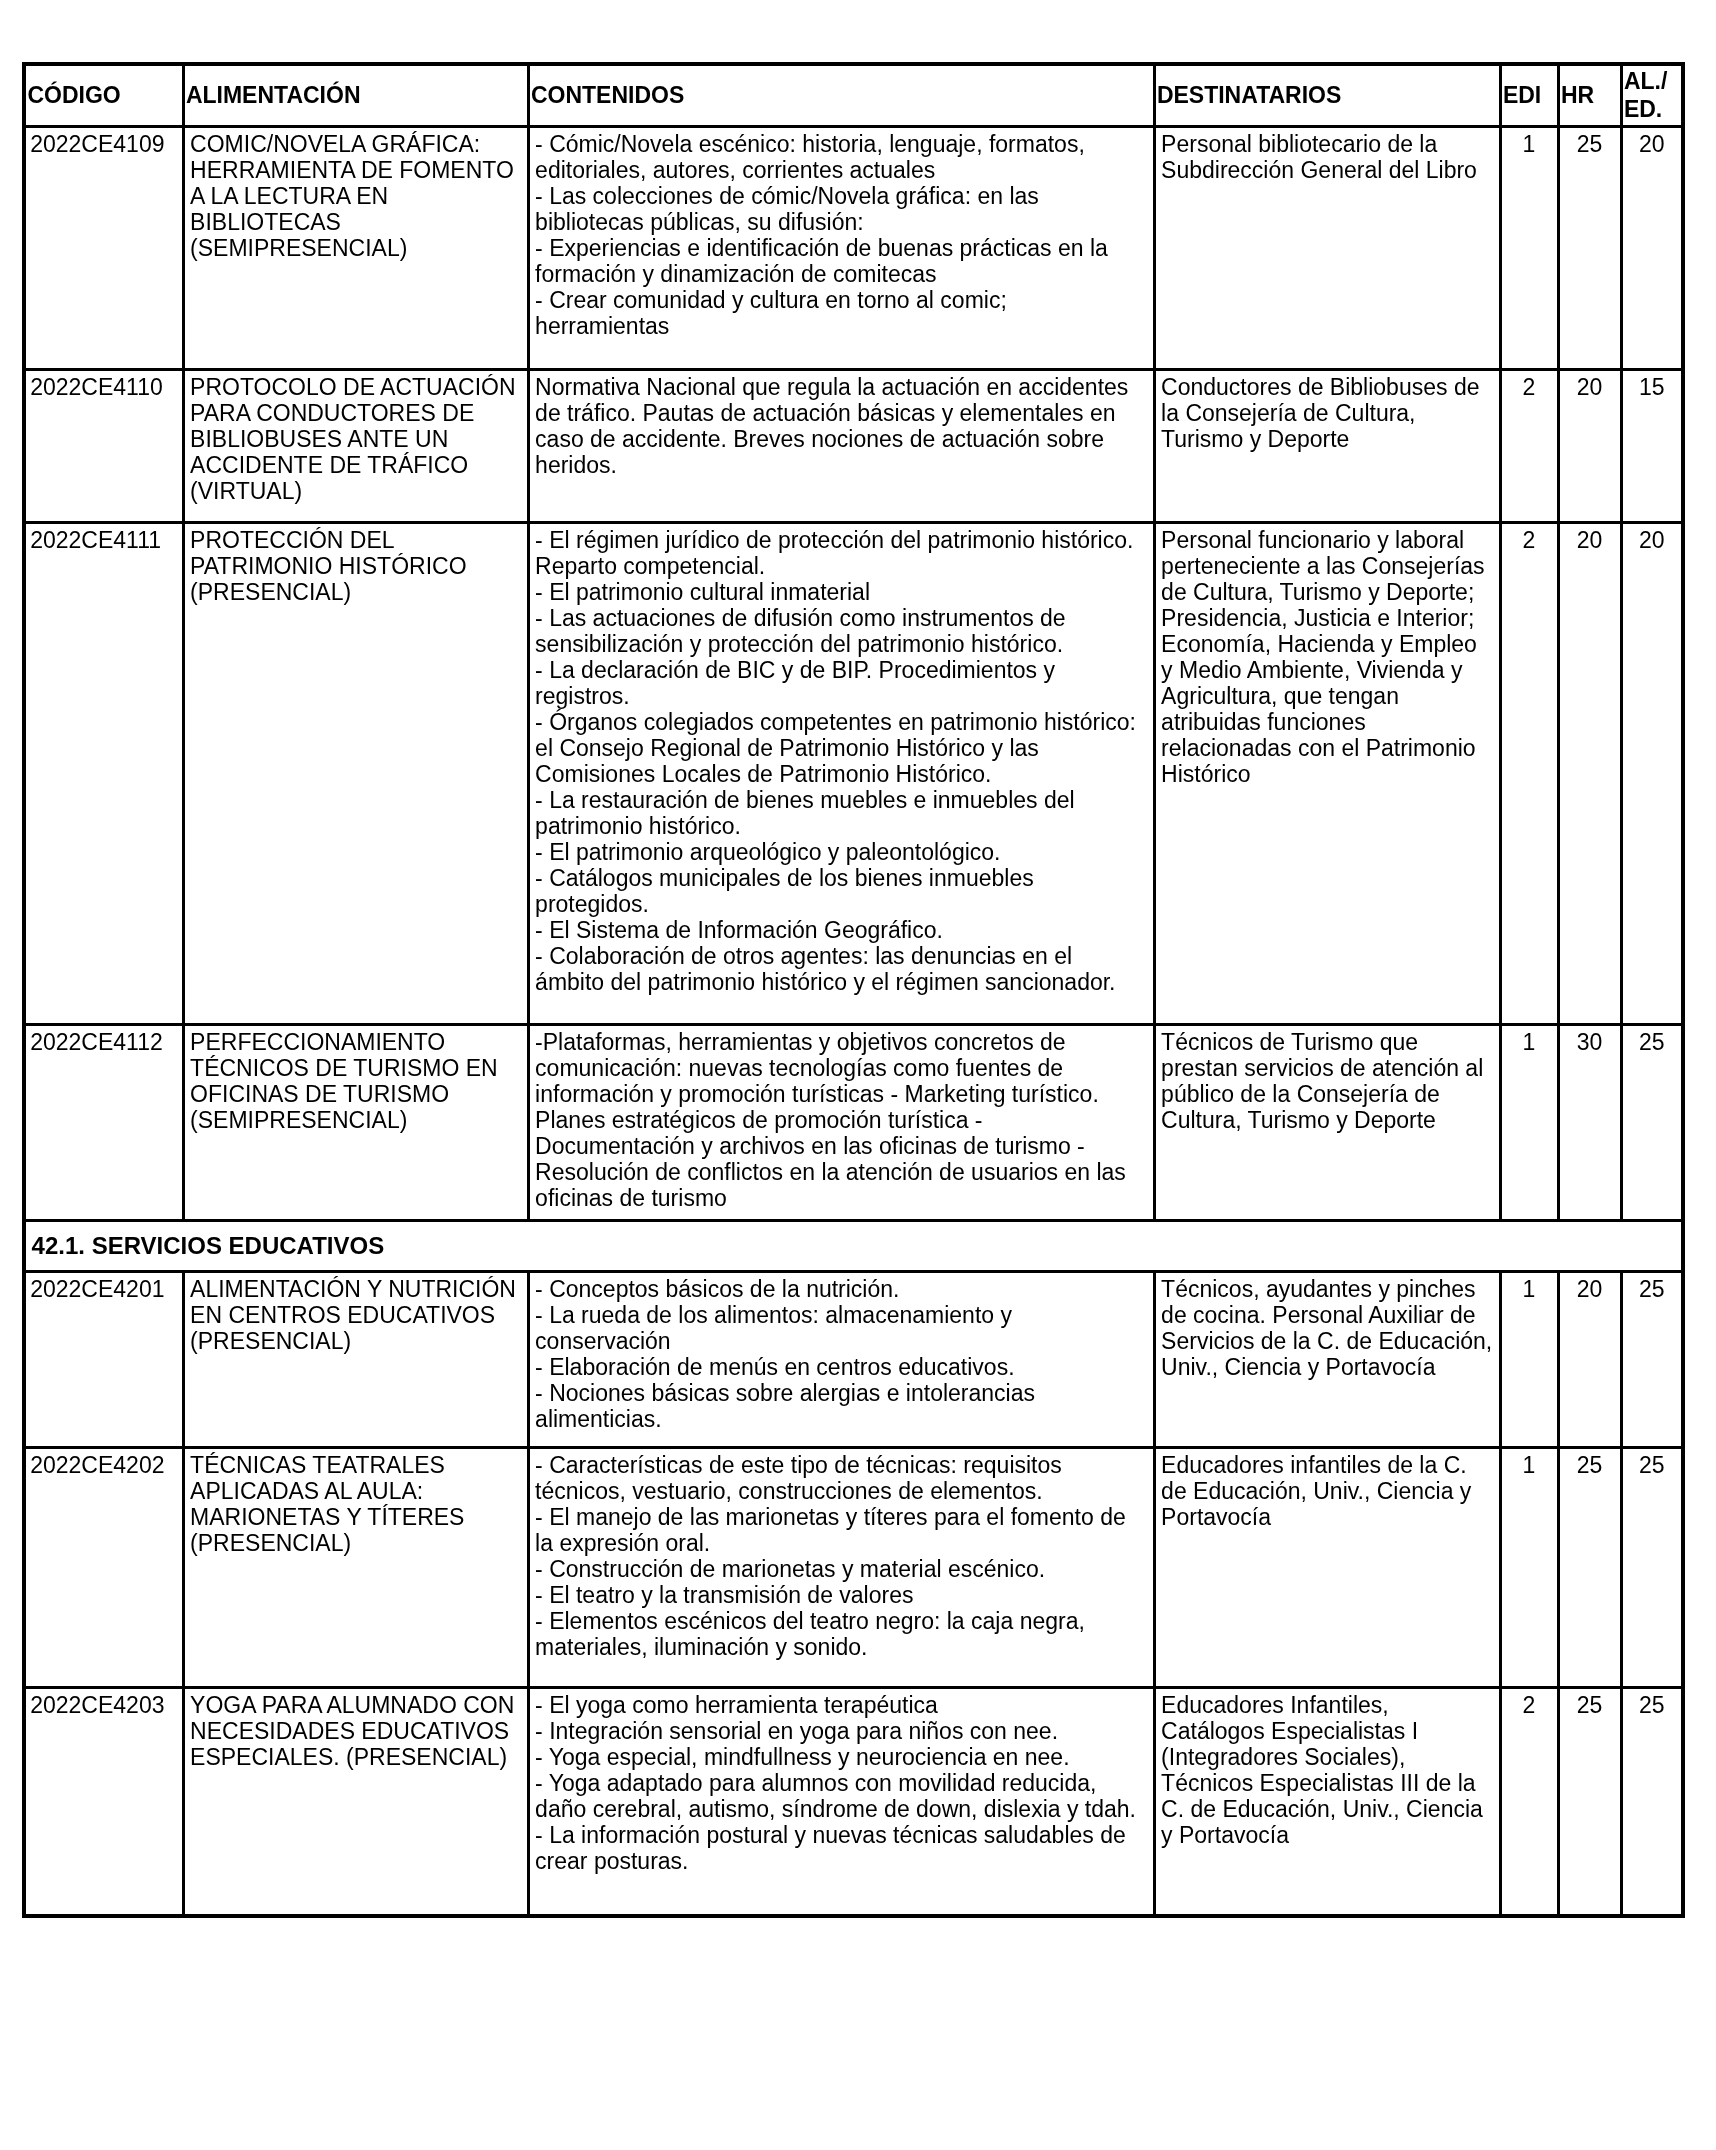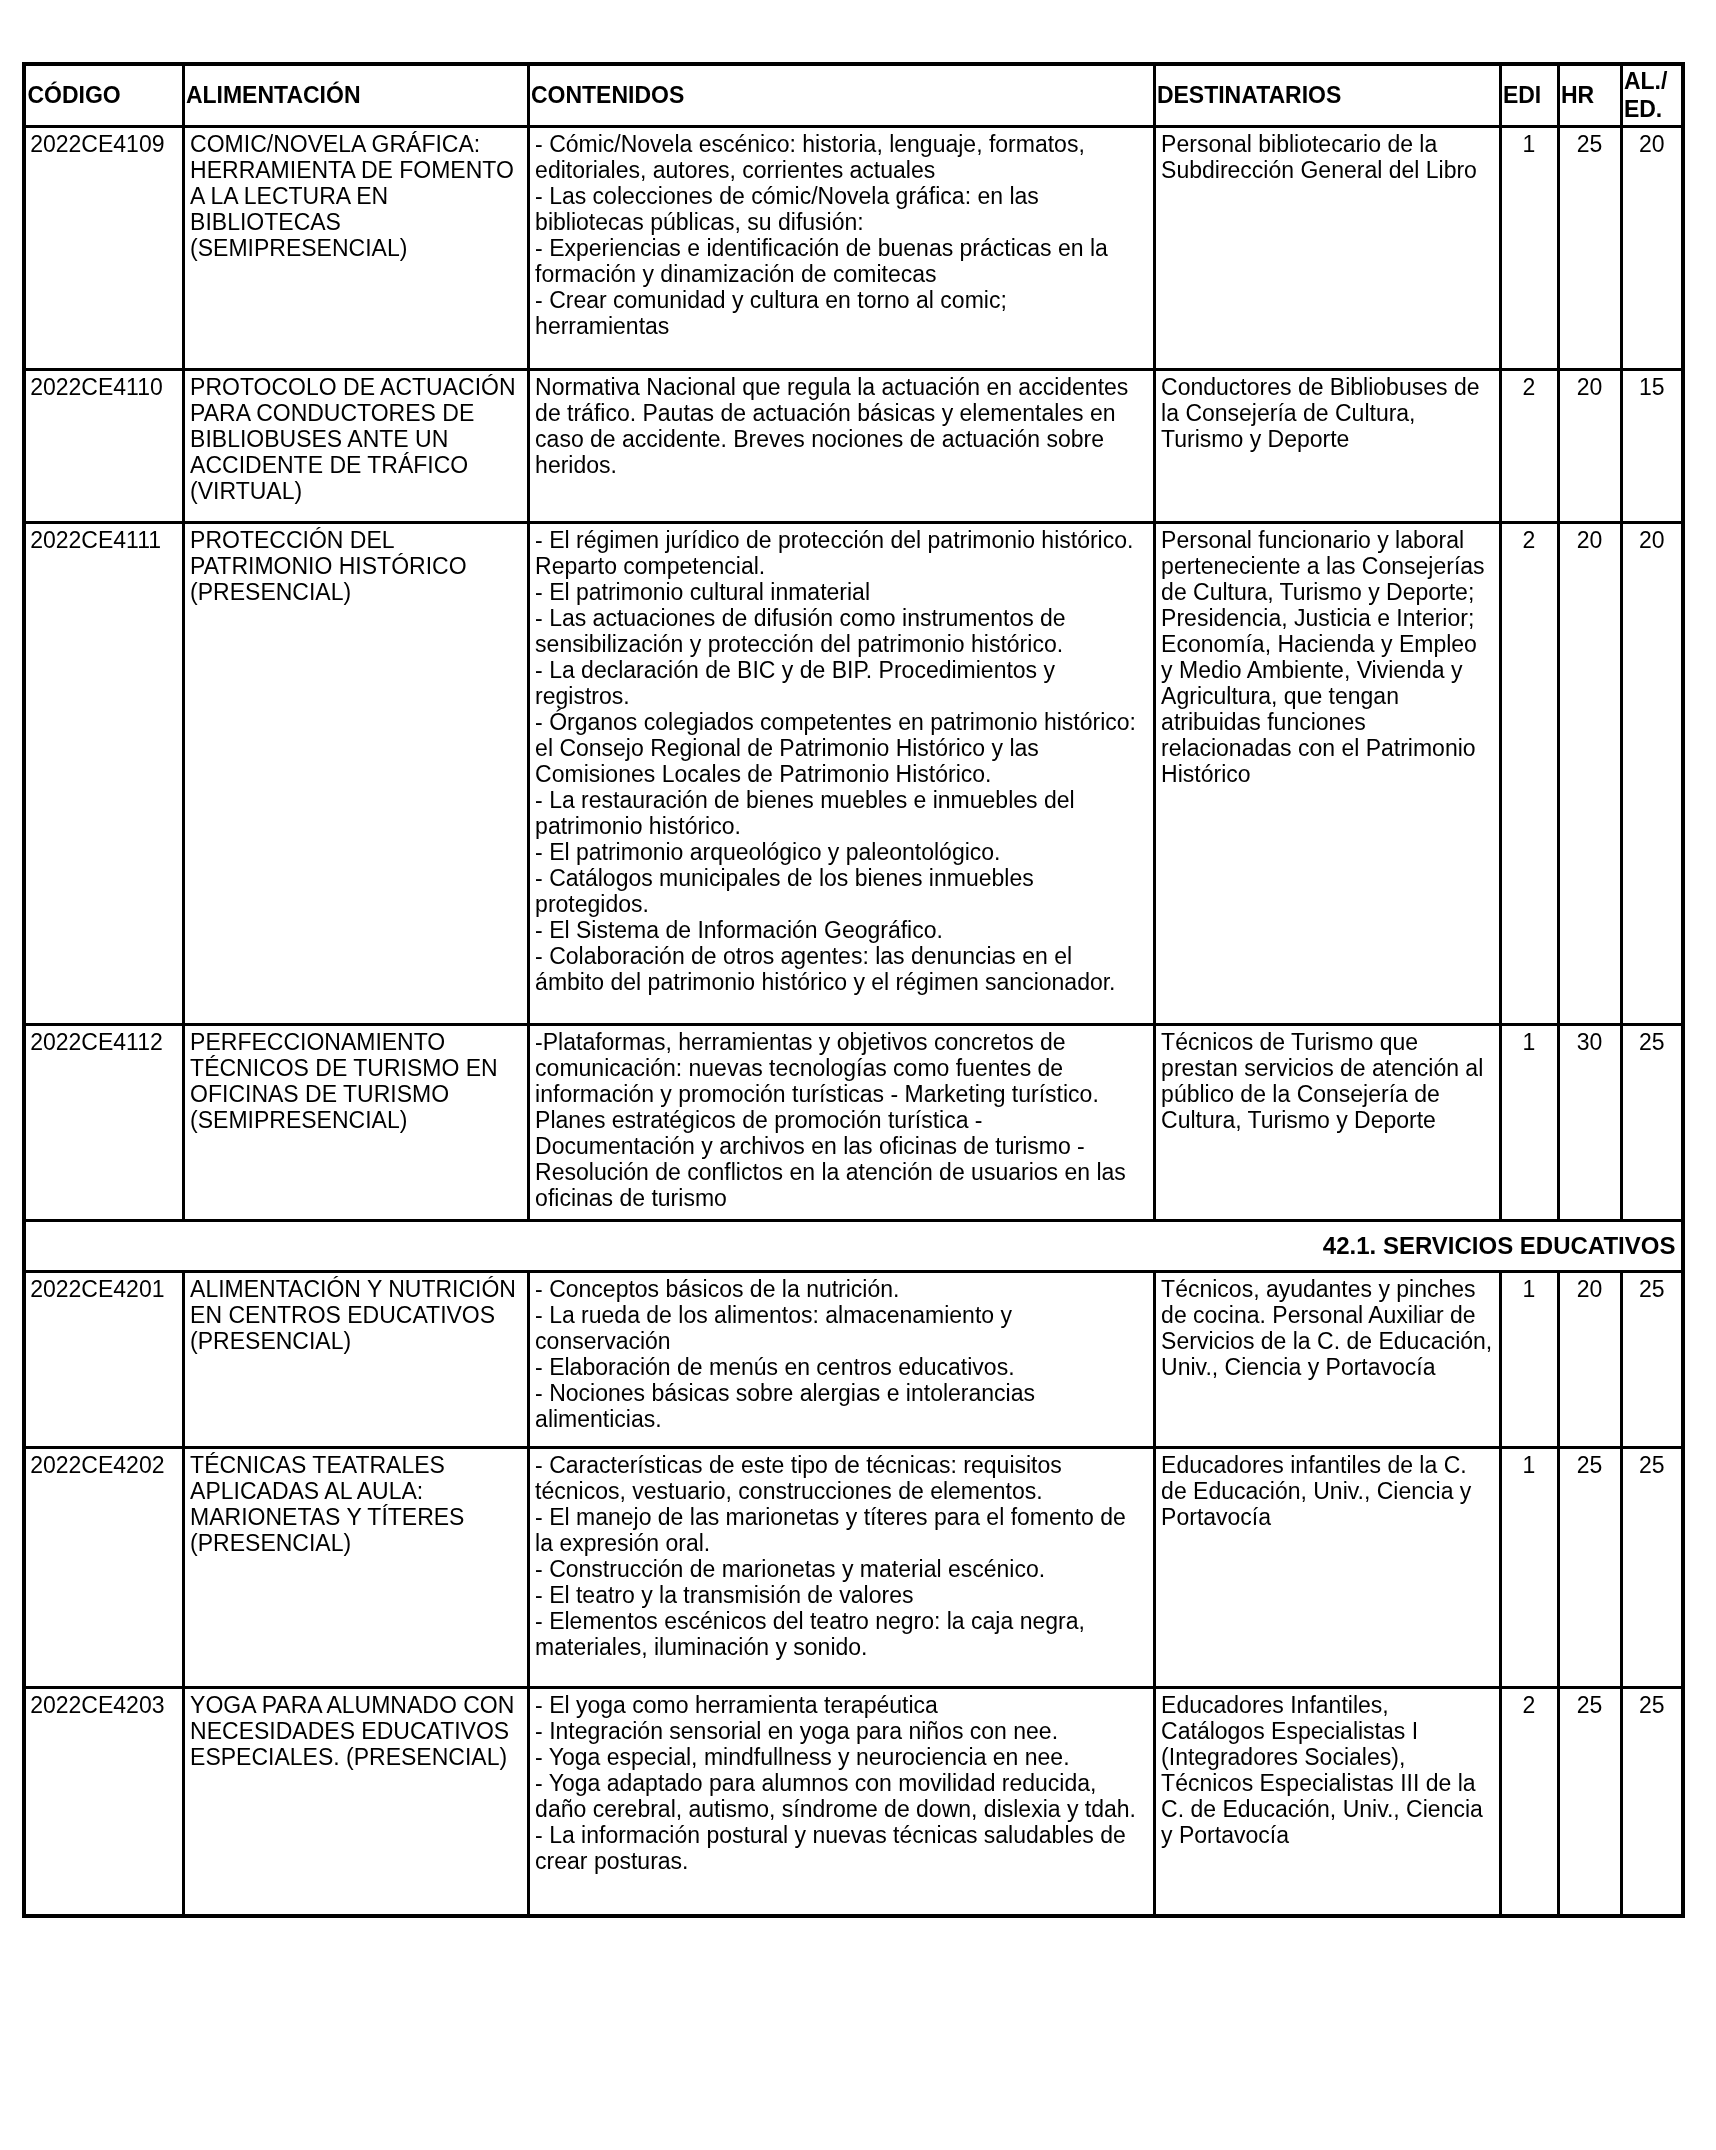--- a/index.html
+++ b/index.html
@@ -32,21 +32,20 @@
   }
   thead tr{height:58px;}
   td.c-codigo{padding:3.5px 2.8px 3.5px 4.2px;}
   td.c-num{text-align:center;}
   .bullets div{margin:0;padding:0;}
   tr.section-row td{
     font-weight:bold;
     font-size:24px;
     vertical-align:middle;
     padding:2.8px 5.6px;
-    text-align:right;
   }
   #table-body tr:nth-child(1){height:243px;margin-left:8px;}
   #table-body tr:nth-child(2){height:153px;}
   #table-body tr:nth-child(3){height:502px;}
   #table-body tr:nth-child(4){height:196px;margin-left:19px;}
   #table-body tr:nth-child(5){height:51px;}
   #table-body tr:nth-child(6){height:176px;}
   #table-body tr:nth-child(7){height:240px;}
   #table-body tr:nth-child(8){height:229px;}
 </style>

